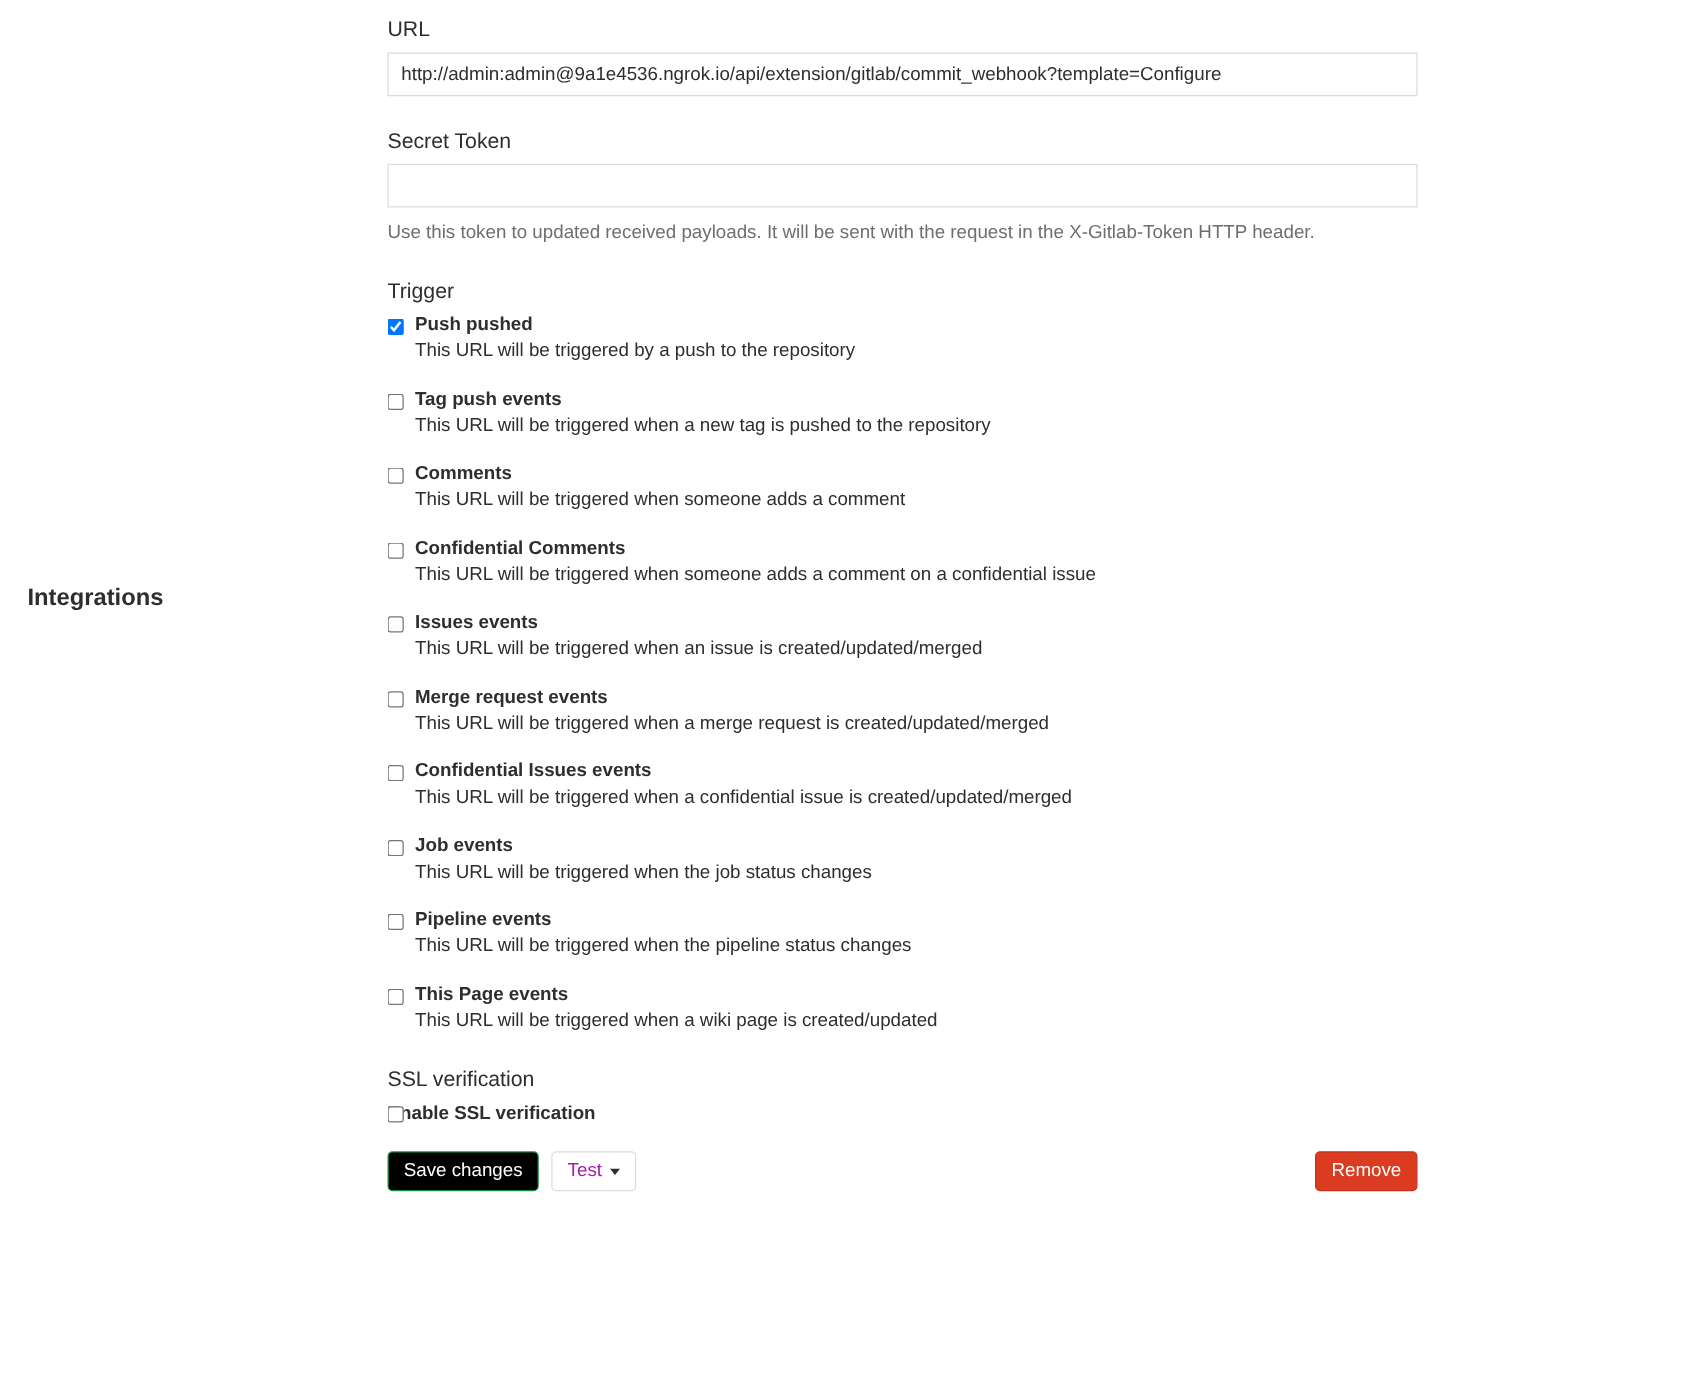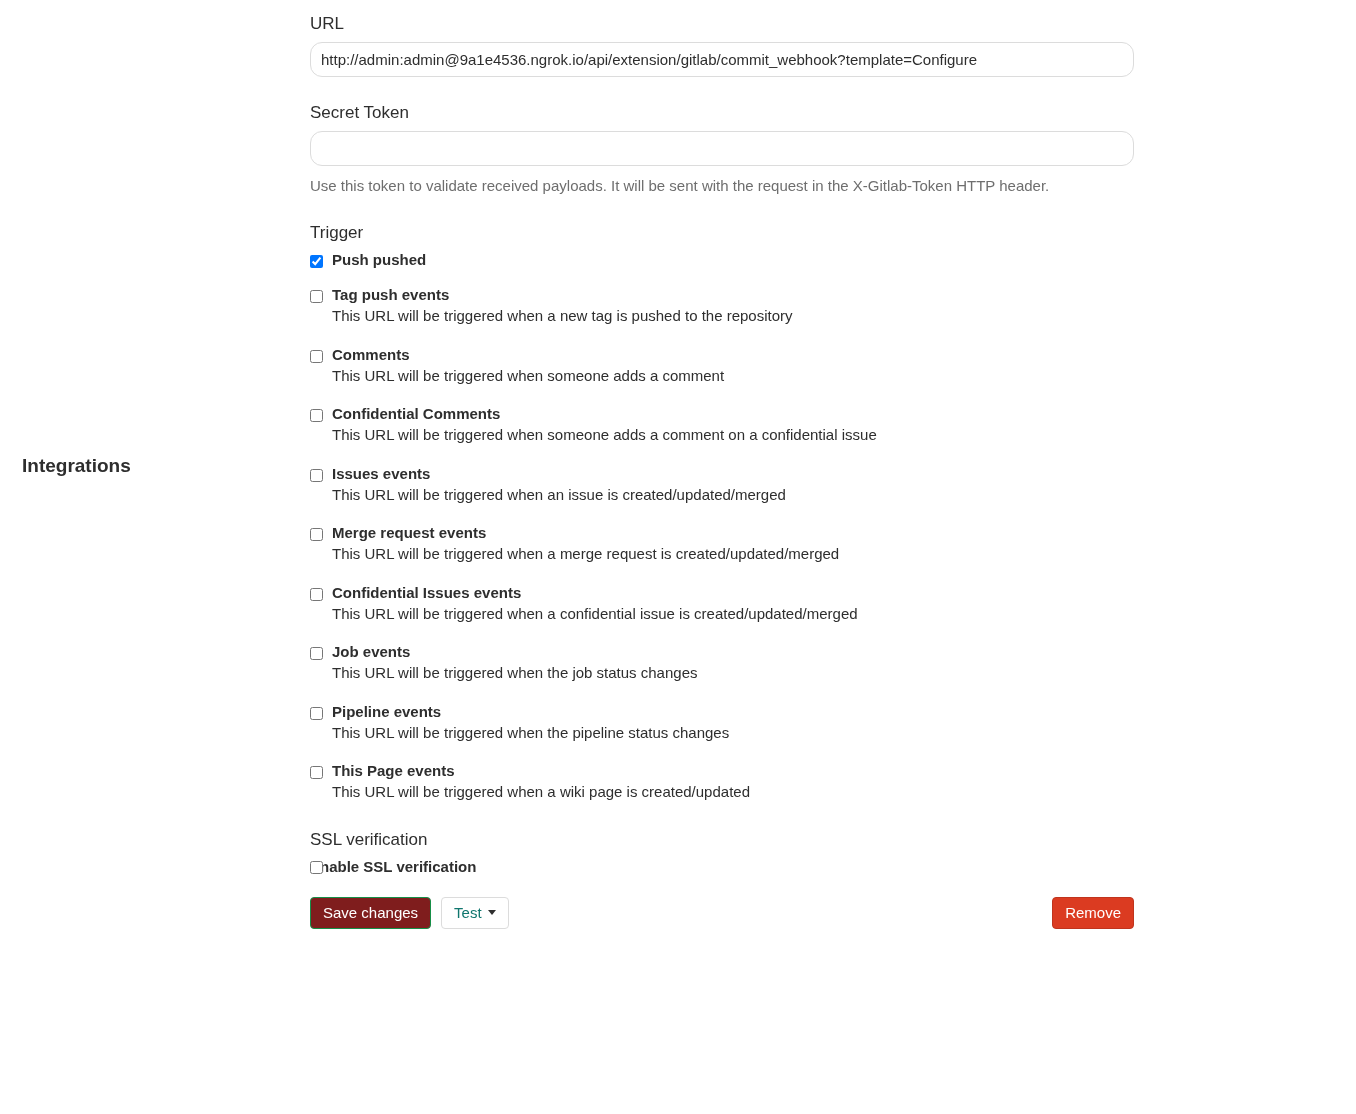--- a/index.html
+++ b/index.html
@@ -31,21 +31,21 @@
     display: block;
     font-weight: 400;
     margin: 0 0 8px 0;
     font-size: 17px;
   }
   .text-input {
     width: 100%;
     padding: 8px 10px;
     font-size: 15px;
     border: 1px solid #dcdcdc;
-    border-radius: 12px;
+    border-radius: 0;
     color: #2e2e2e;
     background: #fff;
     font-family: inherit;
   }
   .help-text {
     margin: 8px 0 0 0;
     color: #6e6e6e;
     line-height: 1.55;
   }
   .section-gap { margin-top: 26px; }
@@ -95,28 +95,28 @@
     align-items: center;
     padding: 6px 12px;
     border-radius: 4px;
     font-size: 15px;
     font-family: inherit;
     cursor: pointer;
     border: 1px solid transparent;
     line-height: 1.2;
   }
   .btn-green {
-    background: #7f1d1d;
+    background: #000000;
     border-color: #168f48;
     color: #fff;
   }
   .btn-white {
     background: #fff;
     border-color: #dcdcdc;
-    color: #0f766e;
+    color: #a21caf;
   }
   .btn-red {
     background: #db3b21;
     border-color: #c0341d;
     color: #fff;
     margin-left: auto;
   }
   .caret {
     display: inline-block;
     margin-left: 6px;
@@ -137,29 +137,30 @@
 
   <main class="main">
 
     <label class="field-label">URL</label>
     <input type="text" class="text-input" value="http://admin:admin@9a1e4536.ngrok.io/api/extension/gitlab/commit_webhook?template=Configure" style="">
 
     <div class="section-gap"></div>
 
     <label class="field-label">Secret Token</label>
     <input type="text" class="text-input" value="" style="">
-    <p class="help-text">Use this token to validate received payloads. It will be sent with the request in the X-Gitlab-Token HTTP header.</p>
+    <p class="help-text">Use this token to updated received payloads. It will be sent with the request in the X-Gitlab-Token HTTP header.</p>
 
     <div class="section-gap"></div>
 
     <label class="field-label">Trigger</label>
     <div id="trigger-list">
         <div class="trigger-item">
           <input type="checkbox" checked="" style="">
           <div class="trigger-title">Push pushed</div>
+          <div class="trigger-desc">This URL will be triggered by a push to the repository</div>
         </div>
         <div class="trigger-item">
           <input type="checkbox" style="">
           <div class="trigger-title">Tag push events</div>
           <div class="trigger-desc">This URL will be triggered when a new tag is pushed to the repository</div>
         </div>
         <div class="trigger-item">
           <input type="checkbox" style="">
           <div class="trigger-title">Comments</div>
           <div class="trigger-desc">This URL will be triggered when someone adds a comment</div>

